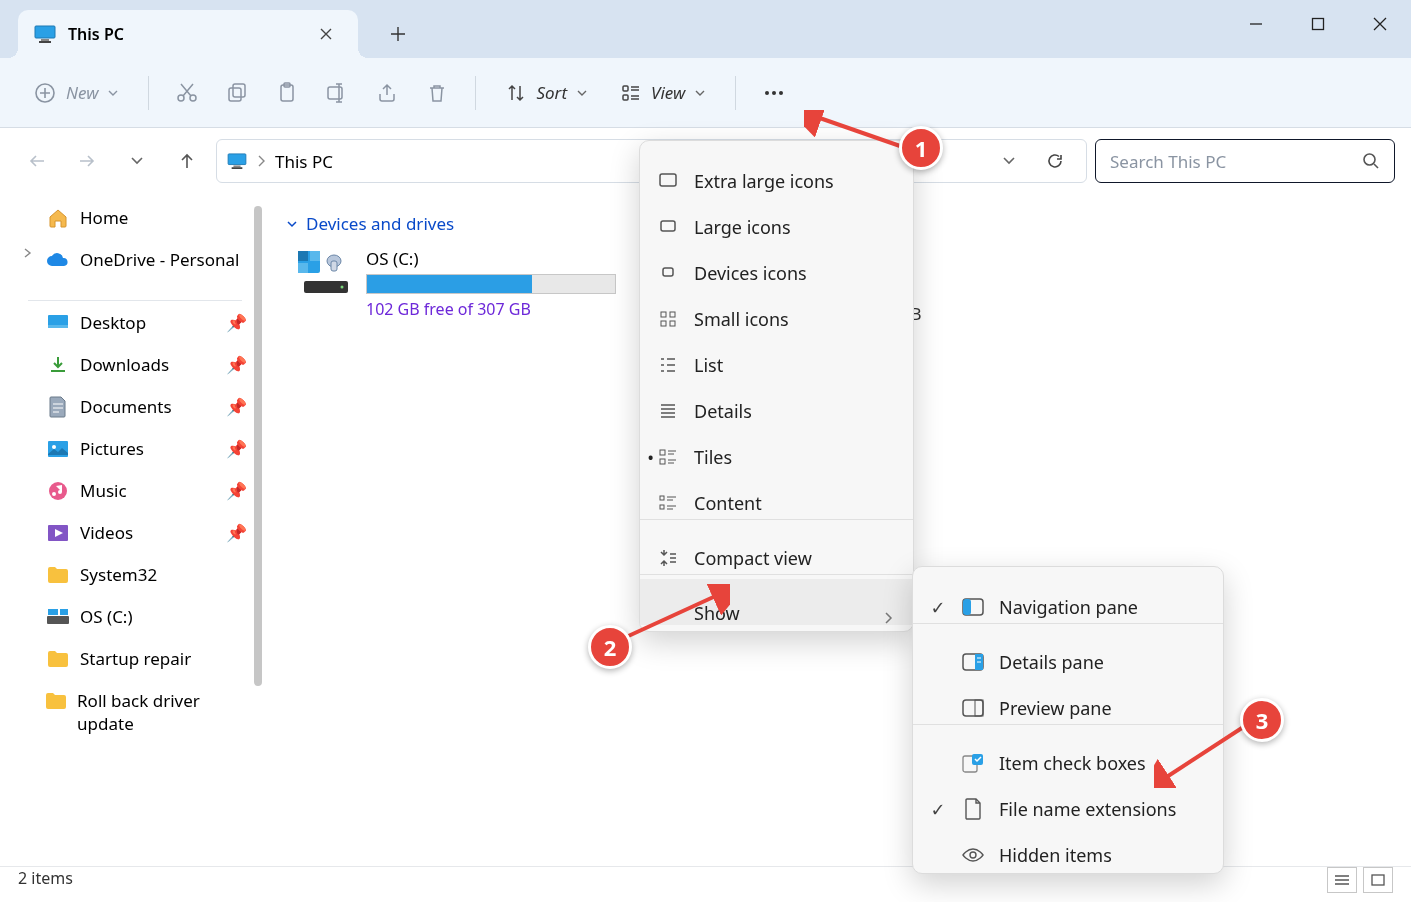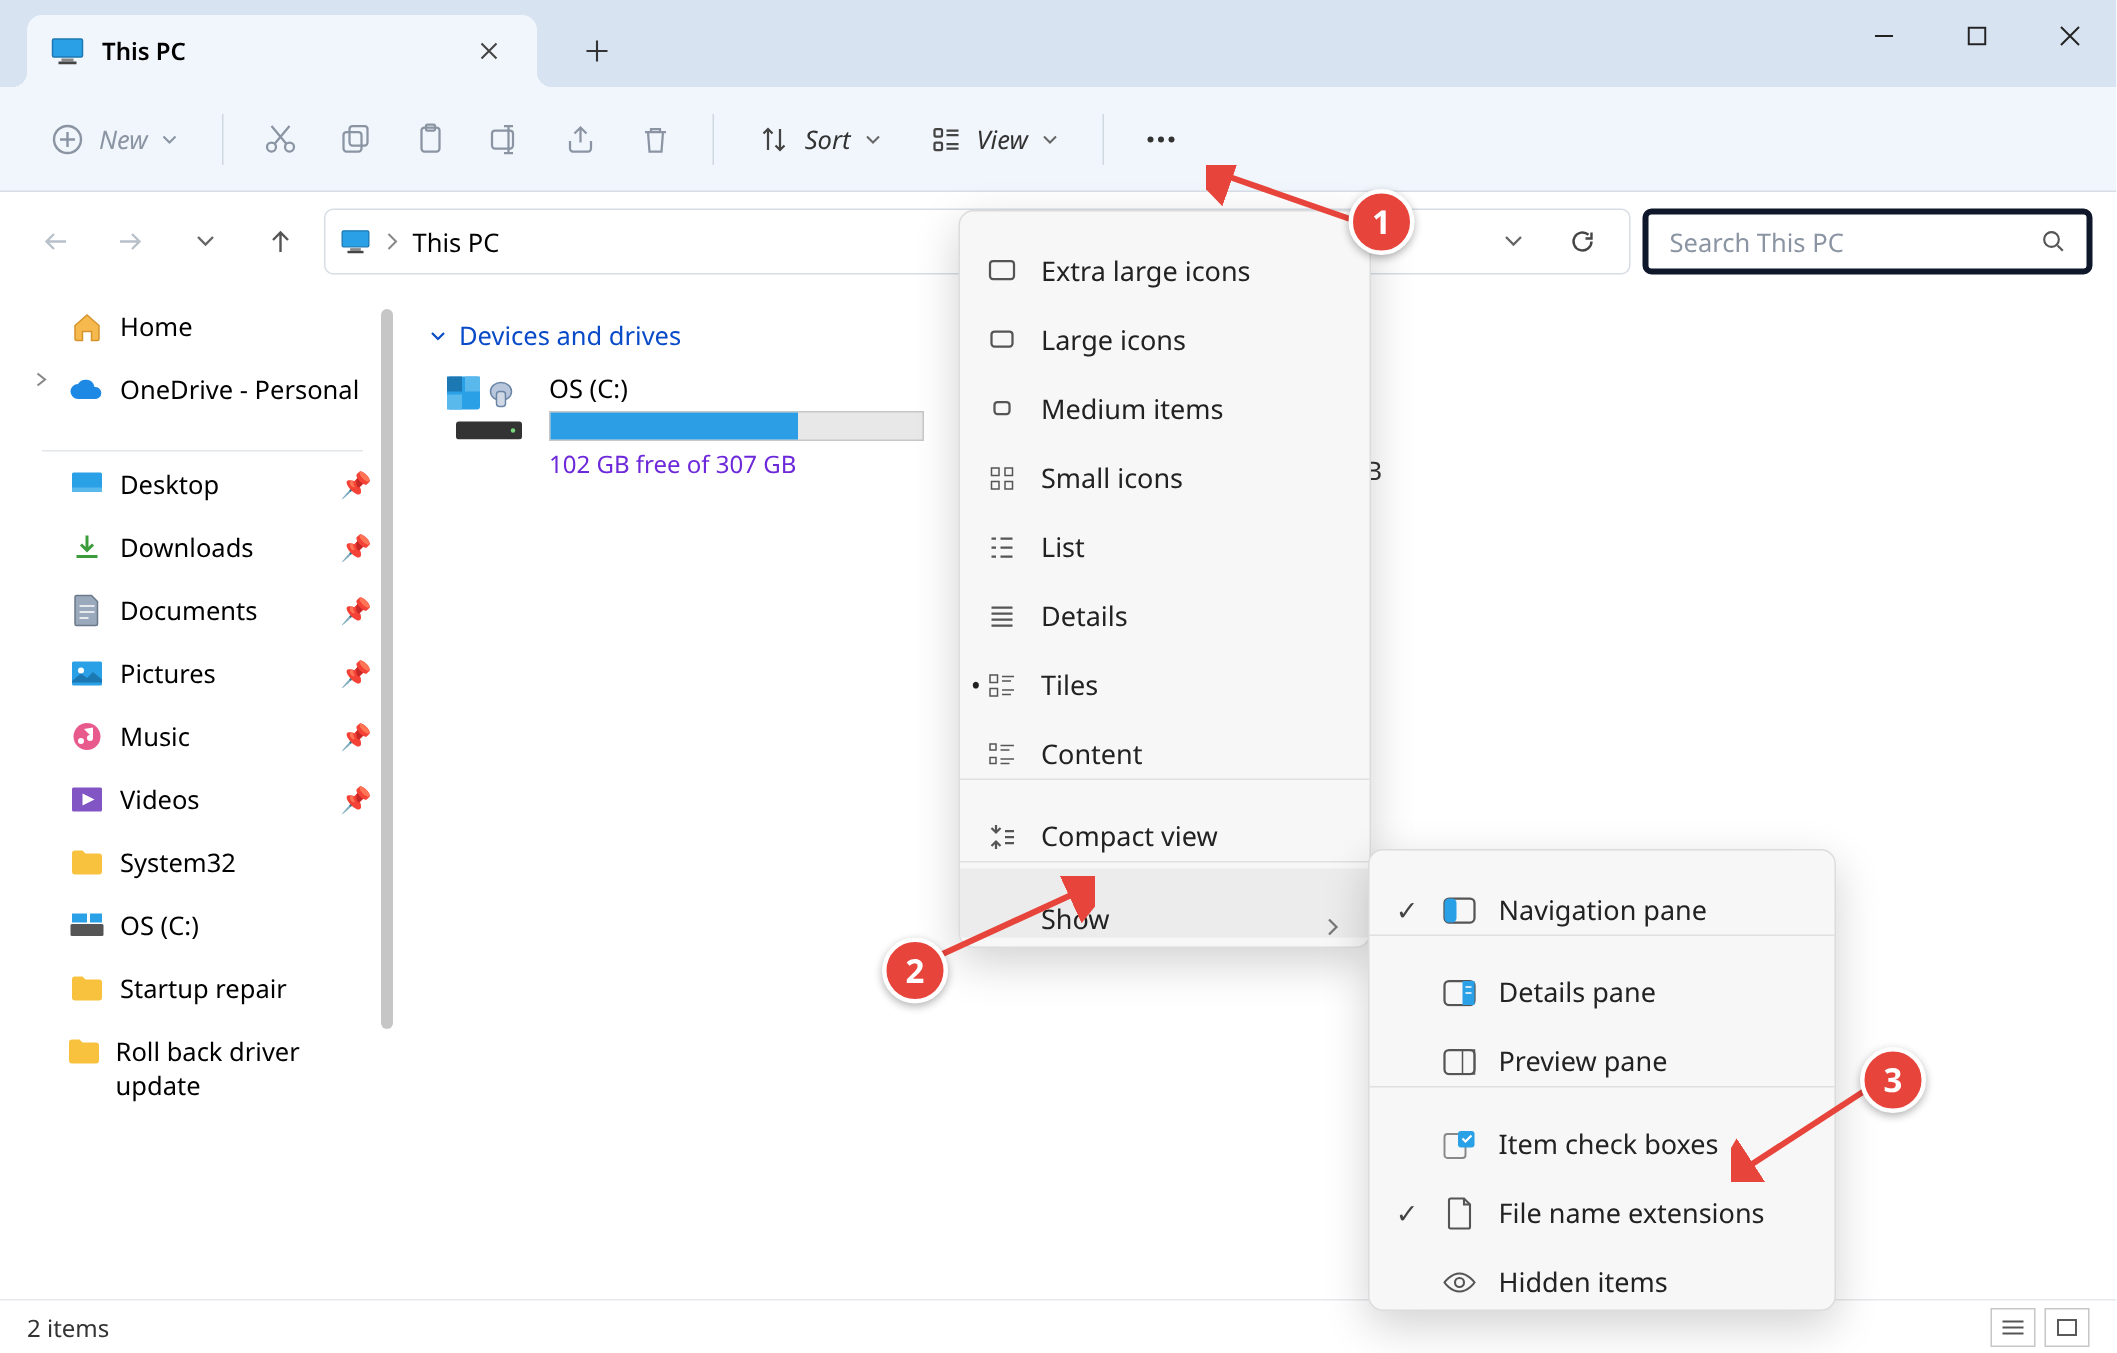--- a/index.html
+++ b/index.html
@@ -26,21 +26,21 @@
 .tool-btn .lbl { font-size: 17px; color: #333; }
 .tool-btn.dim .lbl { color: #8a94a2; }
 
 
 .nav-row { height: 66px; display: flex; align-items: center; padding: 0 16px; gap: 8px; }
 .nav-btn { width: 42px; height: 42px; display: flex; align-items: center; justify-content: center; border-radius: 6px; color: #555; }
 .nav-btn.dim { color: #b8c0ca; }
 .addr-bar { flex: 1; height: 44px; border: 1px solid #d6dde5; border-radius: 6px; display: flex; align-items: center; padding: 0 10px; gap: 10px; position: relative; }
 .addr-bar .rt-ctl { margin-left: auto; display: flex; align-items: center; gap: 4px; }
 .addr-text { font-size: 17px; }
-.search-box { width: 300px; height: 44px; border: 4px solid #0f172a; border-radius: 6px; display: flex; align-items: center; padding: 0 14px; }
+.search-box { width: 300px; height: 44px; border: 1px solid #0f172a; border-radius: 6px; display: flex; align-items: center; padding: 0 14px; }
 .search-box input { border: none; outline: none; flex: 1; font-size: 17px; color: #333; }
 .search-box input::placeholder { color: #8a94a2; }
 
 
 .main { display: flex; height: calc(100% - 58px - 70px - 66px - 36px); }
 .sidebar { width: 262px; padding: 12px 4px 12px 12px; overflow-y: auto; position: relative; }
 .sb-scroll-thumb { position: absolute; right: 0; top: 12px; width: 8px; height: 480px; background: #c6c6c6; border-radius: 4px; }
 .sb-group { margin-bottom: 6px; }
 .sb-item { height: 42px; display: flex; gap: 10px; padding: 0 10px 0 6px; border-radius: 6px; font-size: 17px; }
 .sb-item .expand { width: 18px; display: flex; justify-content: center; color: #888; }
@@ -73,21 +73,21 @@
 .menu-item.hover { background: #ececec; }
 
 .menu.view-menu { left: 639px; top: 140px; width: 275px; }
 .menu.show-menu { left: 912px; top: 566px; width: 312px; }
 
 
 .callout { position: absolute; width: 44px; height: 44px; background: #e7443b; border: 3px solid #fff; border-radius: 50%; display: flex; align-items: center; justify-content: center; color: #fff; font-size: 22px; font-weight: 700; box-shadow: 0 2px 6px rgba(0,0,0,.3); z-index: 50; }
 .arrow-svg { position: absolute; z-index: 49; pointer-events: none; }
 
 
-.status-bar { position: absolute; bottom: 0; left: 0; right: 0; height: 36px; display: flex; align-items: center; padding: 0 18px; font-size: 16px; color: #333; border-top: 1px solid #e6e8eb; }
+.status-bar { position: absolute; bottom: 0; left: 0; right: 0; height: 36px; display: flex; align-items: flex-start; padding: 0 18px; font-size: 16px; color: #333; border-top: 1px solid #e6e8eb; }
 .status-right { margin-left: auto; display: flex; gap: 6px; }
 .status-right .view-sw { width: 30px; height: 26px; border: 1px solid #c7c7c7; display: flex; align-items: center; justify-content: center; }
 
 svg { display: block; }
 </style>
 </head>
 <body>
 
 <div class="title-bar">
   <div class="tab">
@@ -472,21 +472,21 @@
         </svg>
       </span>
       <span>Large icons</span>
     </div>
   <div class="menu-item">
       <span class="mi-icon">
         <svg width="20" height="20" viewBox="0 0 20 20">
           <rect x="5" y="5" width="10" height="8" rx="2" fill="none" stroke="#555" stroke-width="1.5"></rect>
         </svg>
       </span>
-      <span>Medium items</span>
+      <span>Devices icons</span>
     </div>
   <div class="menu-item">
       <span class="mi-icon">
         <svg width="20" height="20" viewBox="0 0 20 20">
           <rect x="3" y="3" width="5" height="5" fill="none" stroke="#555"></rect>
           <rect x="12" y="3" width="5" height="5" fill="none" stroke="#555"></rect>
           <rect x="3" y="12" width="5" height="5" fill="none" stroke="#555"></rect>
           <rect x="12" y="12" width="5" height="5" fill="none" stroke="#555"></rect>
         </svg>
       </span>

